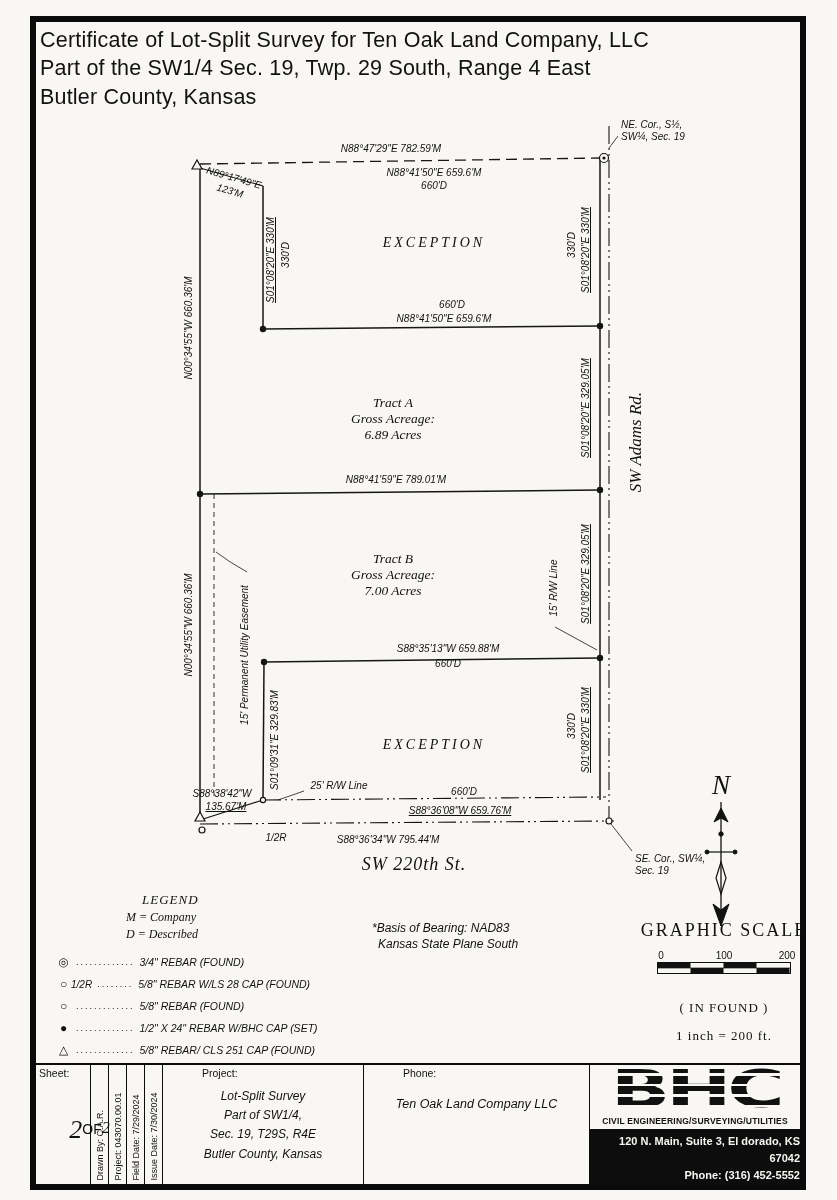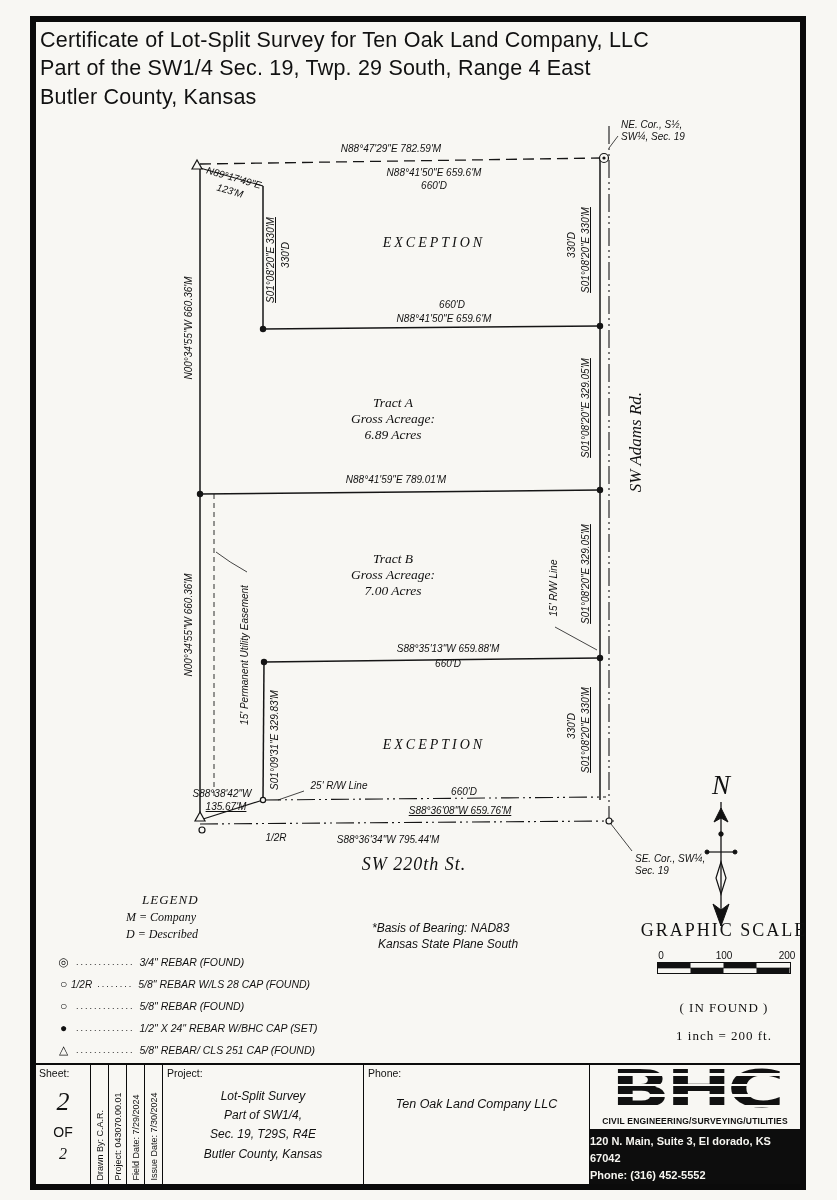--- a/index.html
+++ b/index.html
@@ -35,39 +35,39 @@
   .scaleblock { position:absolute; left:638px; top:920px; width:172px; text-align:center; font-family:"Liberation Serif",serif; }
   .scale-title { font-size:18px; letter-spacing:2px; }
   .scale-ticks { position:relative; height:12px; width:134px; margin:9px auto 0; font:10px "Liberation Sans",sans-serif; }
   .scale-ticks span { position:absolute; transform:translateX(-50%); }
   .scale-bar { display:block; margin:0 auto; }
   .scale-units { margin-top:26px; font-size:13px; letter-spacing:1px; }
   .scale-ratio { margin-top:12px; font-size:13px; letter-spacing:1px; }
   .north { position:absolute; left:694px; top:768px; }
 
   .footer { position:absolute; left:36px; top:1063px; width:764px; height:121px; border-top:2.5px solid #0b0b0b; display:flex; }
-  .tb-sheet { width:54px; display:flex; flex-direction:column; align-items:center; padding-top:2px; }
+  .tb-sheet { width:54px; display:flex; flex-direction:row; align-items:center; padding-top:2px; }
   .tb-sheet .lbl { align-self:flex-start; font-size:10.5px; padding-left:3px; }
   .tb-sheet .num { font:italic 26px "Liberation Serif",serif; margin-top:8px; }
   .tb-sheet .of  { font-size:14px; margin-top:7px; }
   .tb-sheet .num2{ font:italic 16px "Liberation Serif",serif; margin-top:5px; }
   .tb-strips { display:flex; }
   .tb-strip { position:relative; width:18px; border-left:1.5px solid #0b0b0b; overflow:hidden; }
   .tb-strip .vtext { position:absolute; left:50%; top:50%; width:115px; transform:translate(-50%,-50%) rotate(-90deg); white-space:nowrap; font-size:9px; text-align:left; padding-left:2px; }
   .tb-project { width:202px; border-left:1.5px solid #0b0b0b; border-right:1.5px solid #0b0b0b; padding:2px 4px; }
-  .tb-label { font-size:10.5px; }
+  .tb-label { font-size:10.5px;margin-left:35px; }
   .tb-project-body { margin-top:8px; text-align:center; font:italic 12px "Liberation Sans",sans-serif; line-height:1.6; }
   .tb-client { width:226px; border-right:1.5px solid #0b0b0b; padding:2px 4px; }
   .tb-client-name { margin-top:18px; text-align:center; font:italic 12.5px "Liberation Sans",sans-serif; }
   .tb-bhc { flex:1; display:flex; flex-direction:column; }
   .bhc-logo { position:relative; height:60px; display:flex; align-items:center; justify-content:center; overflow:hidden; }
   .bhc-logo .letters { font-family:"DejaVu Sans",sans-serif; font-weight:bold; font-size:54px; line-height:1; letter-spacing:-3px; transform:scaleX(1.45) scaleY(0.95); }
   .bhc-logo::after { content:""; position:absolute; inset:0; background:repeating-linear-gradient(180deg, transparent 0 8px, #f8f7f3 8px 10.5px); }
   .bhc-tagline { font-size:8.5px; font-weight:bold; text-align:center; letter-spacing:.2px; padding:1px 0 3px; }
-  .bhc-bar { flex:1; background:#0d0d0d; color:#f6f5f0; text-align:left; font-weight:bold; font-size:11px; line-height:1.55; padding-top:4px; }
+  .bhc-bar { flex:1; background:#0d0d0d; color:#f6f5f0; text-align:right; font-weight:bold; font-size:11px; line-height:1.55; padding-top:4px; }
 </style>
 </head>
 <body>
 
 <div class="page">
   <div class="frame"></div>
 
   <div class="header">
     <div>Certificate of Lot-Split Survey for Ten Oak Land Company, LLC</div>
     <div>Part of the SW1/4 Sec. 19, Twp. 29 South, Range 4 East</div>

